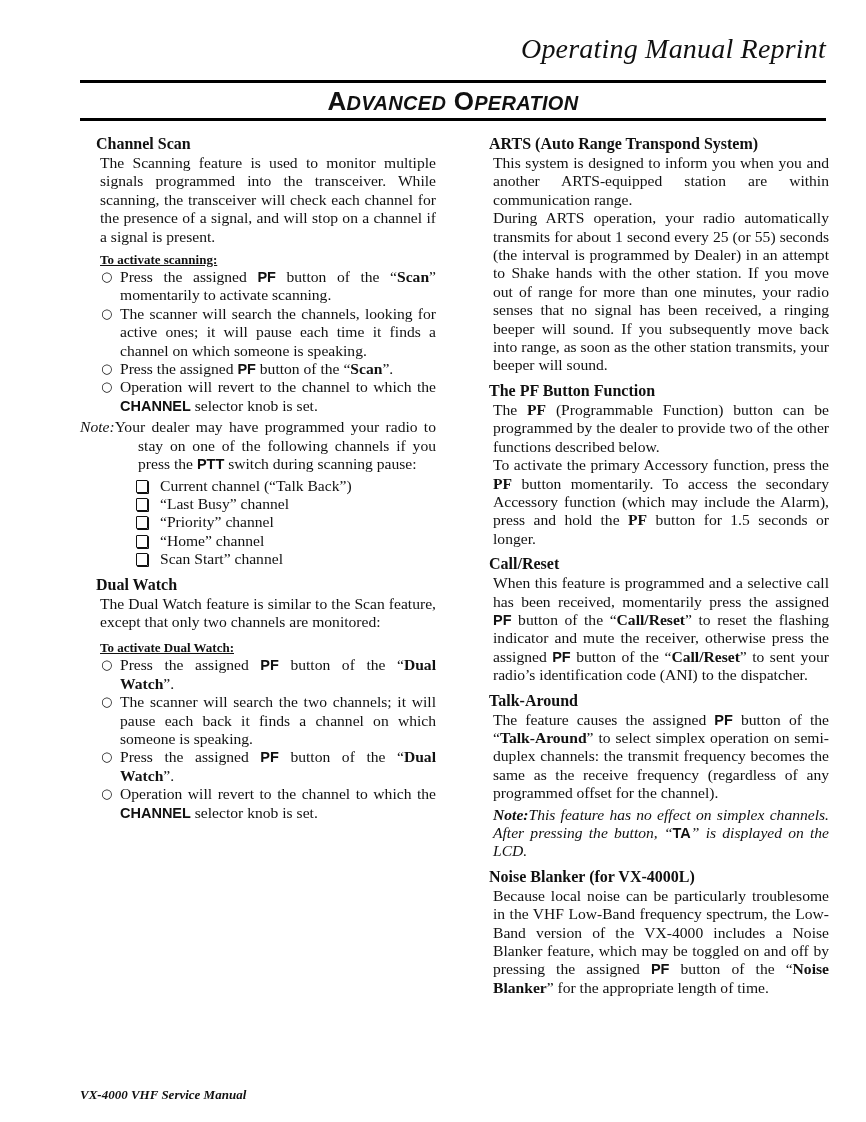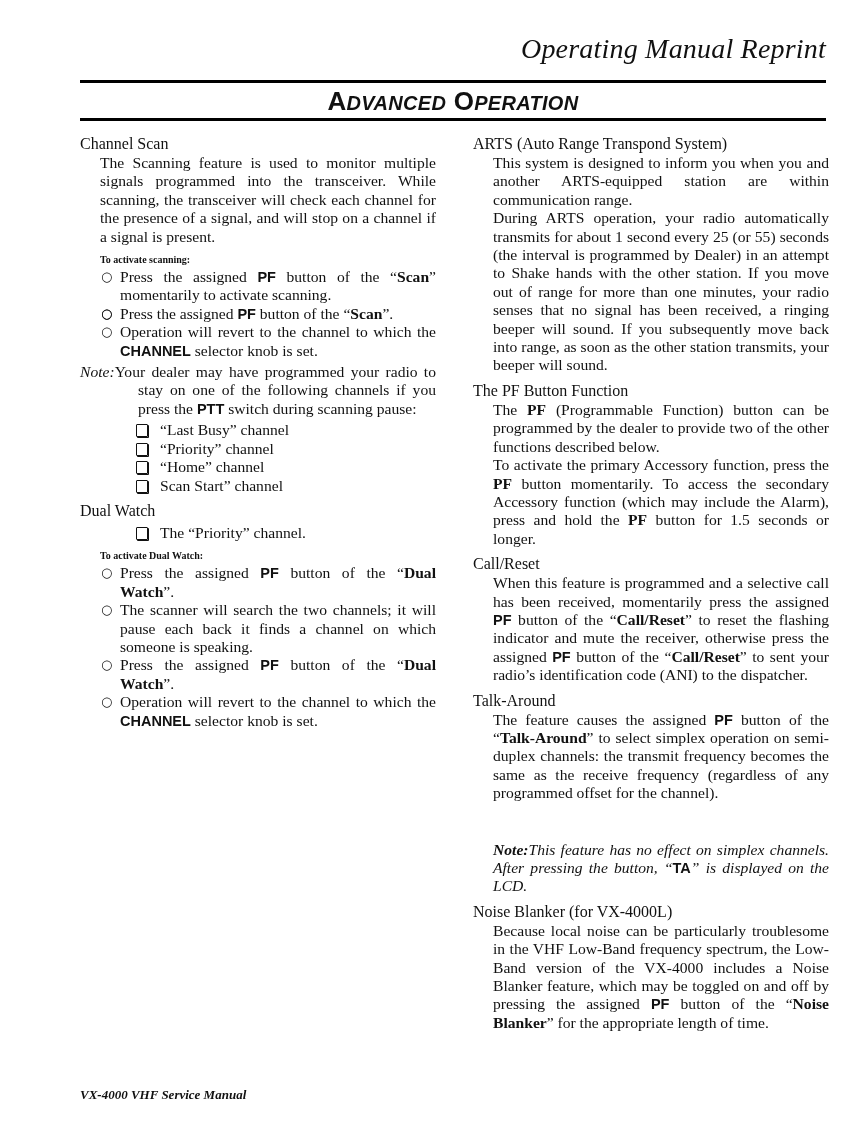--- a/index.html
+++ b/index.html
@@ -9,71 +9,72 @@
   .rule { position: absolute; left: 80px; width: 746px; height: 3px; background: #000; }
   .rule.top { top: 80px; }
   .rule.bottom { top: 118px; height: 2.5px; }
   .section-title { position: absolute; left: 0; width: 906px; top: 86px; text-align: center; font-family: "Liberation Sans", sans-serif; font-weight: bold; font-size: 26px; letter-spacing: 0.3px; }
   .section-title .sc { font-size: 20px; font-style: italic; }
 
   .col { position: absolute; top: 134px; font-family: "Liberation Serif", serif; font-size: 15.6px; line-height: 18.4px; }
   .col.left { left: 80px; width: 356px; }
   .col.right { left: 473px; width: 356px; }
 
-  h3 { margin: 0 0 1px 0; font-size: 16px; font-weight: normal; line-height: 19px; }
+  h3 { margin: 0 0 1px 16px; font-size: 16px; font-weight: bold; line-height: 19px; }
   p { margin: 0; }
   .body { padding-left: 20px; text-align: justify; }
-  .sub { margin: 5px 0 0 20px; font-weight: bold; font-size: 10px; line-height: 17px; }
+  .sub { margin: 5px 0 0 20px; font-weight: bold; font-size: 13px; line-height: 17px; text-decoration: underline; }
   .bul { position: relative; padding-left: 40px; text-align: justify; }
   .bul .mark { position: absolute; left: 21px; top: 0; font-family: "DejaVu Sans", sans-serif; font-size: 13px; }
   .chk { position: relative; padding-left: 80px; }
   .chk .box { position: absolute; left: 56px; top: 3px; width: 10px; height: 11px; border: 1.6px solid #111; border-radius: 1px; box-shadow: 1px 1px 0 #111; }
   .note { position: relative; padding-left: 58px; text-indent: -58px; text-align: justify; }
   .note em { font-style: italic; }
   .pf { font-family: "Liberation Sans", sans-serif; font-weight: bold; font-size: 14.5px; }
   .b { font-weight: bold; }
   .gap { height: 6px; }
   .gap-s { height: 3px; }
-  .it-note { padding-left: 20px; font-style: italic; text-align: justify; margin-top: 35px; }
+  .it-note { padding-left: 20px; font-style: italic; text-align: justify; }
 
   .footer-left { position: absolute; left: 80px; top: 1087px; font-family: "Liberation Serif", serif; font-style: italic; font-weight: bold; font-size: 13px; }
   .footer-right { position: absolute; right: 40px; top: 1085px; font-family: "Liberation Sans", sans-serif; font-weight: bold; font-size: 15px; margin-top: 40px; }
 </style>
 </head>
 <body>
 
 <div class="header-title">Operating Manual Reprint</div>
 <div class="rule top"></div>
 <div class="section-title"><span>A</span><span class="sc">DVANCED</span> <span>O</span><span class="sc">PERATION</span></div>
 <div class="rule bottom"></div>
 
 <div class="col left">
   <section>
     <h3>Channel Scan</h3>
     <p class="body">The Scanning feature is used to monitor multiple signals programmed into the transceiver. While scanning, the transceiver will check each channel for the presence of a signal, and will stop on a channel if a signal is present.</p>
     <div class="sub">To activate scanning:</div>
     <p class="bul"><span class="mark">○</span><span>Press the assigned </span><span class="pf">PF</span><span> button of the “</span><span class="b">Scan</span><span>” momentarily to activate scanning.</span></p>
-    <p class="bul"><span class="mark">○</span></p>
+    <p class="bul"><span class="mark">○</span><span>The scanner will search the channels, looking for active ones; it will pause each time it finds a channel on which someone is speaking.</span></p>
     <p class="bul"><span class="mark">○</span><span>Press the assigned </span><span class="pf">PF</span><span> button of the “</span><span class="b">Scan</span><span>”.</span></p>
     <p class="bul"><span class="mark">○</span><span>Operation will revert to the channel to which the </span><span class="pf">CHANNEL</span><span> selector knob is set.</span></p>
     <div class="gap-s"></div>
     <p class="note"><em>Note:</em><span>Your dealer may have programmed your radio to stay on one of the following channels if you press the </span><span class="pf">PTT</span><span> switch during scanning pause:</span></p>
     <div class="gap-s"></div>
+    <p class="chk"><span class="box"></span><span>Current channel (“Talk Back”)</span></p>
     <p class="chk"><span class="box"></span><span>“Last Busy” channel</span></p>
     <p class="chk"><span class="box"></span><span>“Priority” channel</span></p>
     <p class="chk"><span class="box"></span><span>“Home” channel</span></p>
     <p class="chk"><span class="box"></span><span> Scan Start” channel</span></p>
   </section>
 
   <div class="gap"></div>
 
   <section>
     <h3>Dual Watch</h3>
+    <p class="body">The Dual Watch feature is similar to the Scan feature, except that only two channels are monitored:</p>
     <div class="gap-s"></div>
-    <p class="chk"><span class="box"></span><span>The “Priority” channel.</span></p>
     <div class="sub">To activate Dual Watch:</div>
     <p class="bul"><span class="mark">○</span><span>Press the assigned </span><span class="pf">PF</span><span> button of the “</span><span class="b">Dual Watch</span><span>”.</span></p>
     <p class="bul"><span class="mark">○</span><span>The scanner will search the two channels; it will pause each back it finds a channel on which someone is speaking.</span></p>
     <p class="bul"><span class="mark">○</span><span>Press the assigned </span><span class="pf">PF</span><span> button of the “</span><span class="b">Dual Watch</span><span>”.</span></p>
     <p class="bul"><span class="mark">○</span><span>Operation will revert to the channel to which the </span><span class="pf">CHANNEL</span><span> selector knob is set.</span></p>
   </section>
 </div>
 
 <div class="col right">
   <section>

